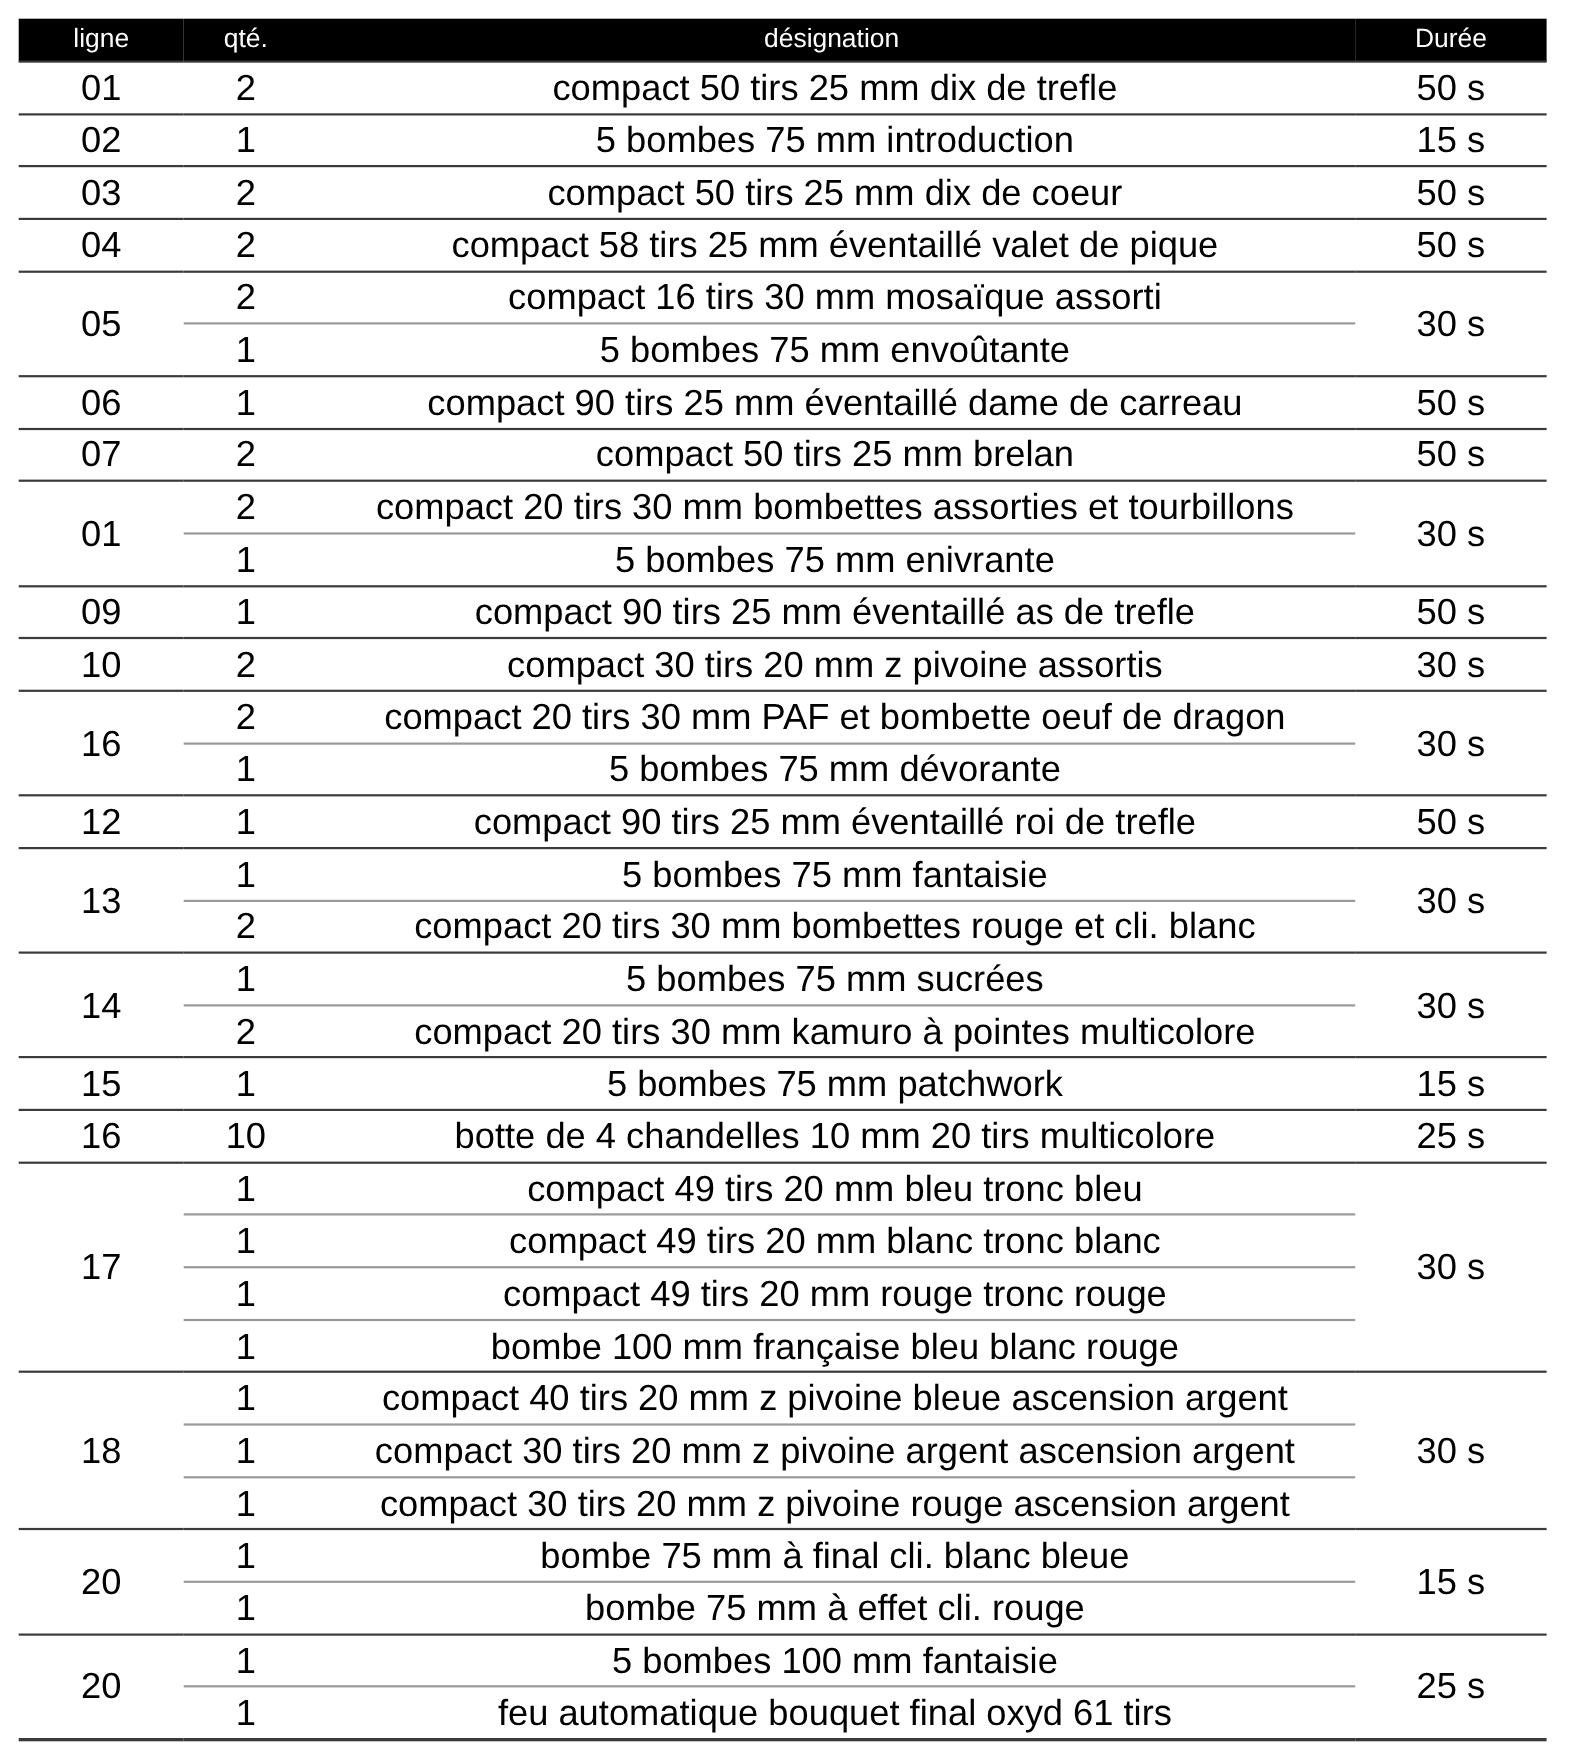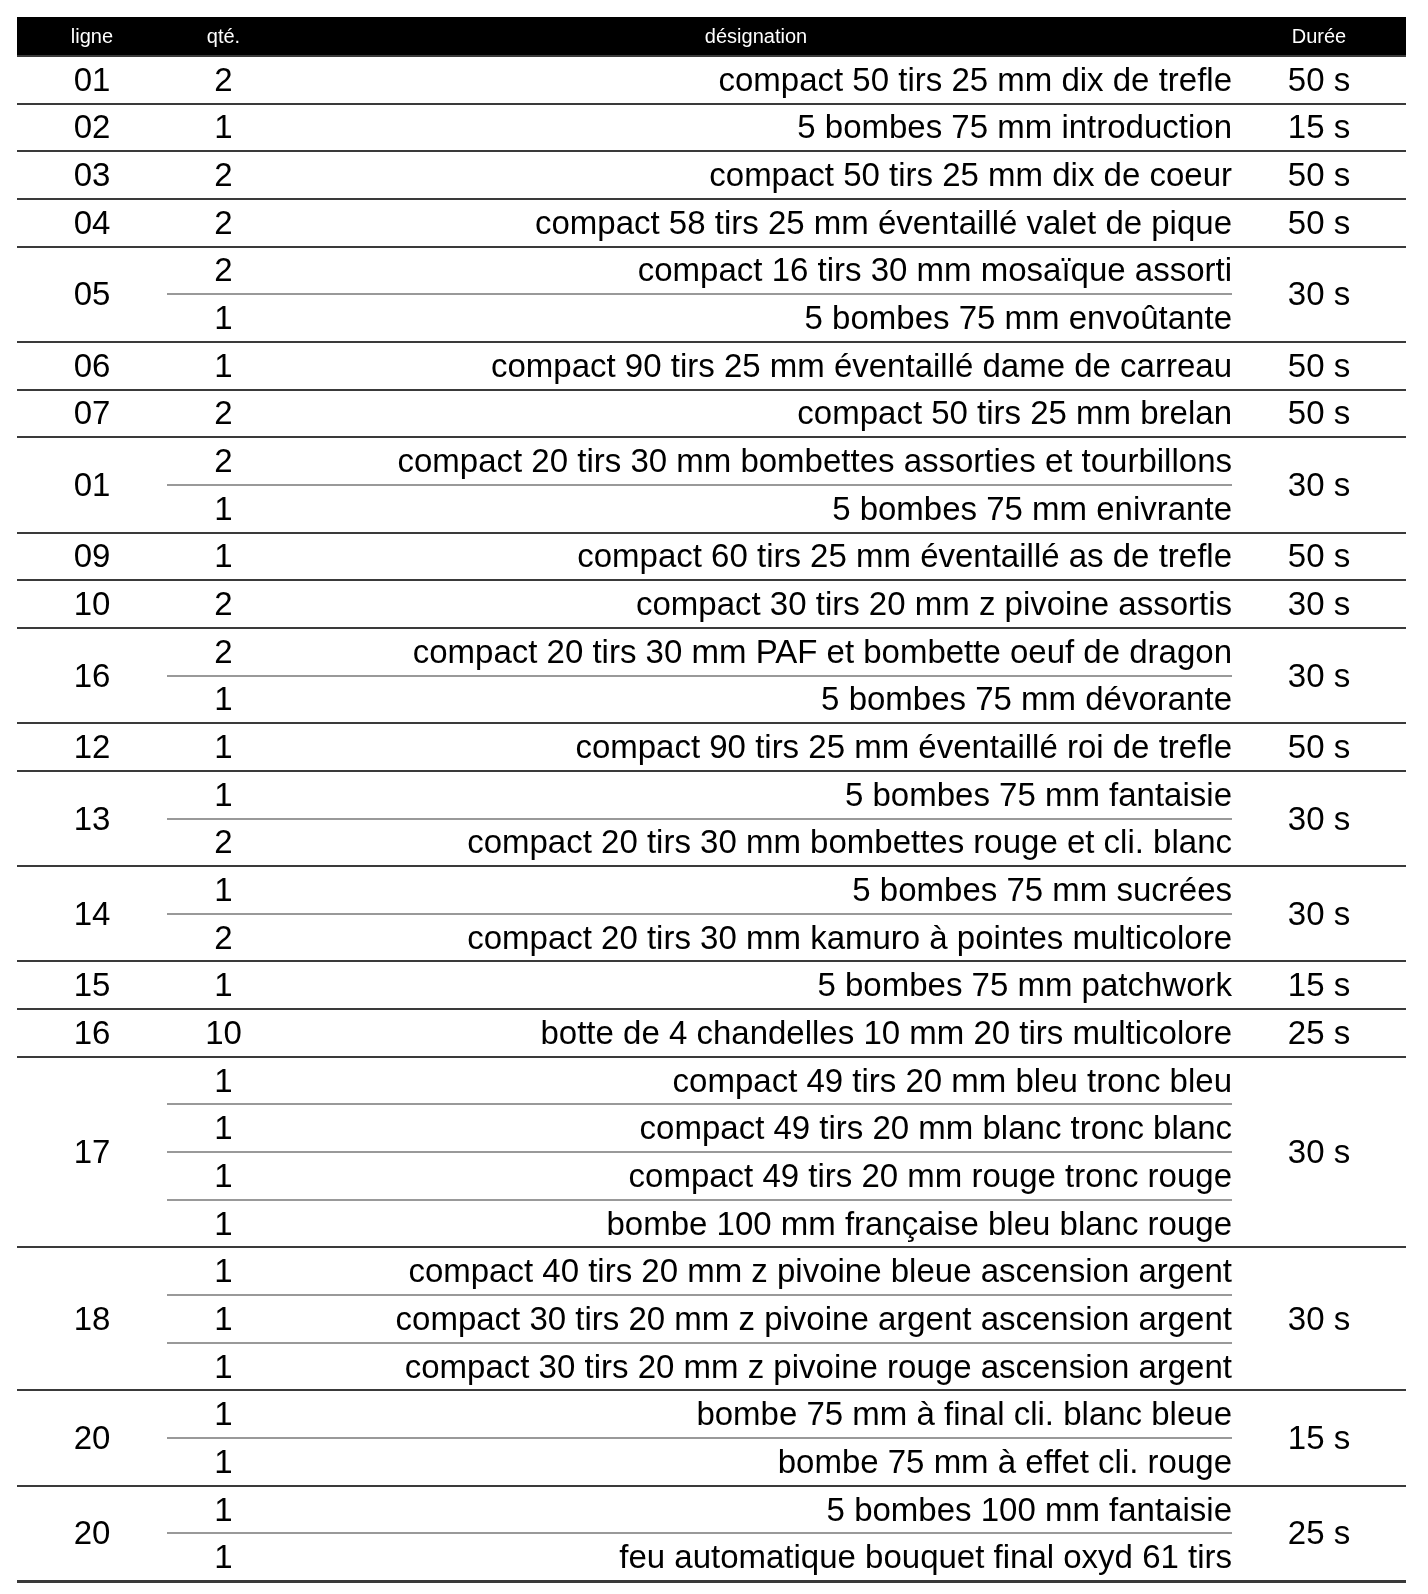--- a/index.html
+++ b/index.html
@@ -24,35 +24,35 @@
   }
   col.c-ligne { width: 150px; }
   col.c-qte   { width: 113px; }
   col.c-des   { width: 952px; }
   col.c-duree { width: 174px; }
 
   thead th {
     background: var(--header-bg, #000);
     color: var(--header-text, #fff);
     font-weight: normal;
-    font-size: 20px;
+    font-size: 24px;
     height: 38px;
     text-align: center;
     padding: 0;
   }
   tbody tr { height: 47.66px; }
   tbody td {
     font-size: 33px;
     padding: 0;
     vertical-align: middle;
     white-space: nowrap;
     overflow: hidden;
   }
   td.ligne, td.qte, td.duree { text-align: center; }
-  td.des { text-align: right; padding-left: 6px; }
+  td.des { text-align: center; padding-left: 6px; }
 
   
   tr.group-start td { border-top: 2px solid var(--group-line, #3a3a3a); }
   
   tr.sub td { border-top: 2px solid var(--subrow-line, #999); }
 </style>
 </head>
 <body>
 
 <div class="page">
@@ -124,21 +124,21 @@
           <td class="des">compact 20 tirs 30 mm bombettes assorties et tourbillons</td>
           <td class="duree" rowspan="2">30 s</td>
         </tr>
         <tr class="sub">
           <td class="qte">1</td>
           <td class="des">5 bombes 75 mm enivrante</td>
         </tr>
         <tr class="group-start">
           <td class="ligne" rowspan="1">09</td>
           <td class="qte">1</td>
-          <td class="des">compact 60 tirs 25 mm éventaillé as de trefle</td>
+          <td class="des">compact 90 tirs 25 mm éventaillé as de trefle</td>
           <td class="duree" rowspan="1">50 s</td>
         </tr>
         <tr class="group-start">
           <td class="ligne" rowspan="1">10</td>
           <td class="qte">2</td>
           <td class="des">compact 30 tirs 20 mm z pivoine assortis</td>
           <td class="duree" rowspan="1">30 s</td>
         </tr>
         <tr class="group-start">
           <td class="ligne" rowspan="2">16</td>

